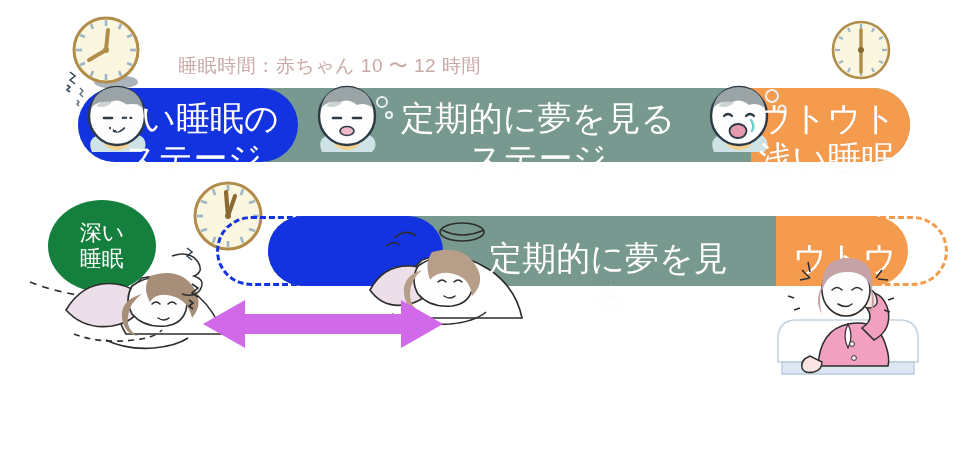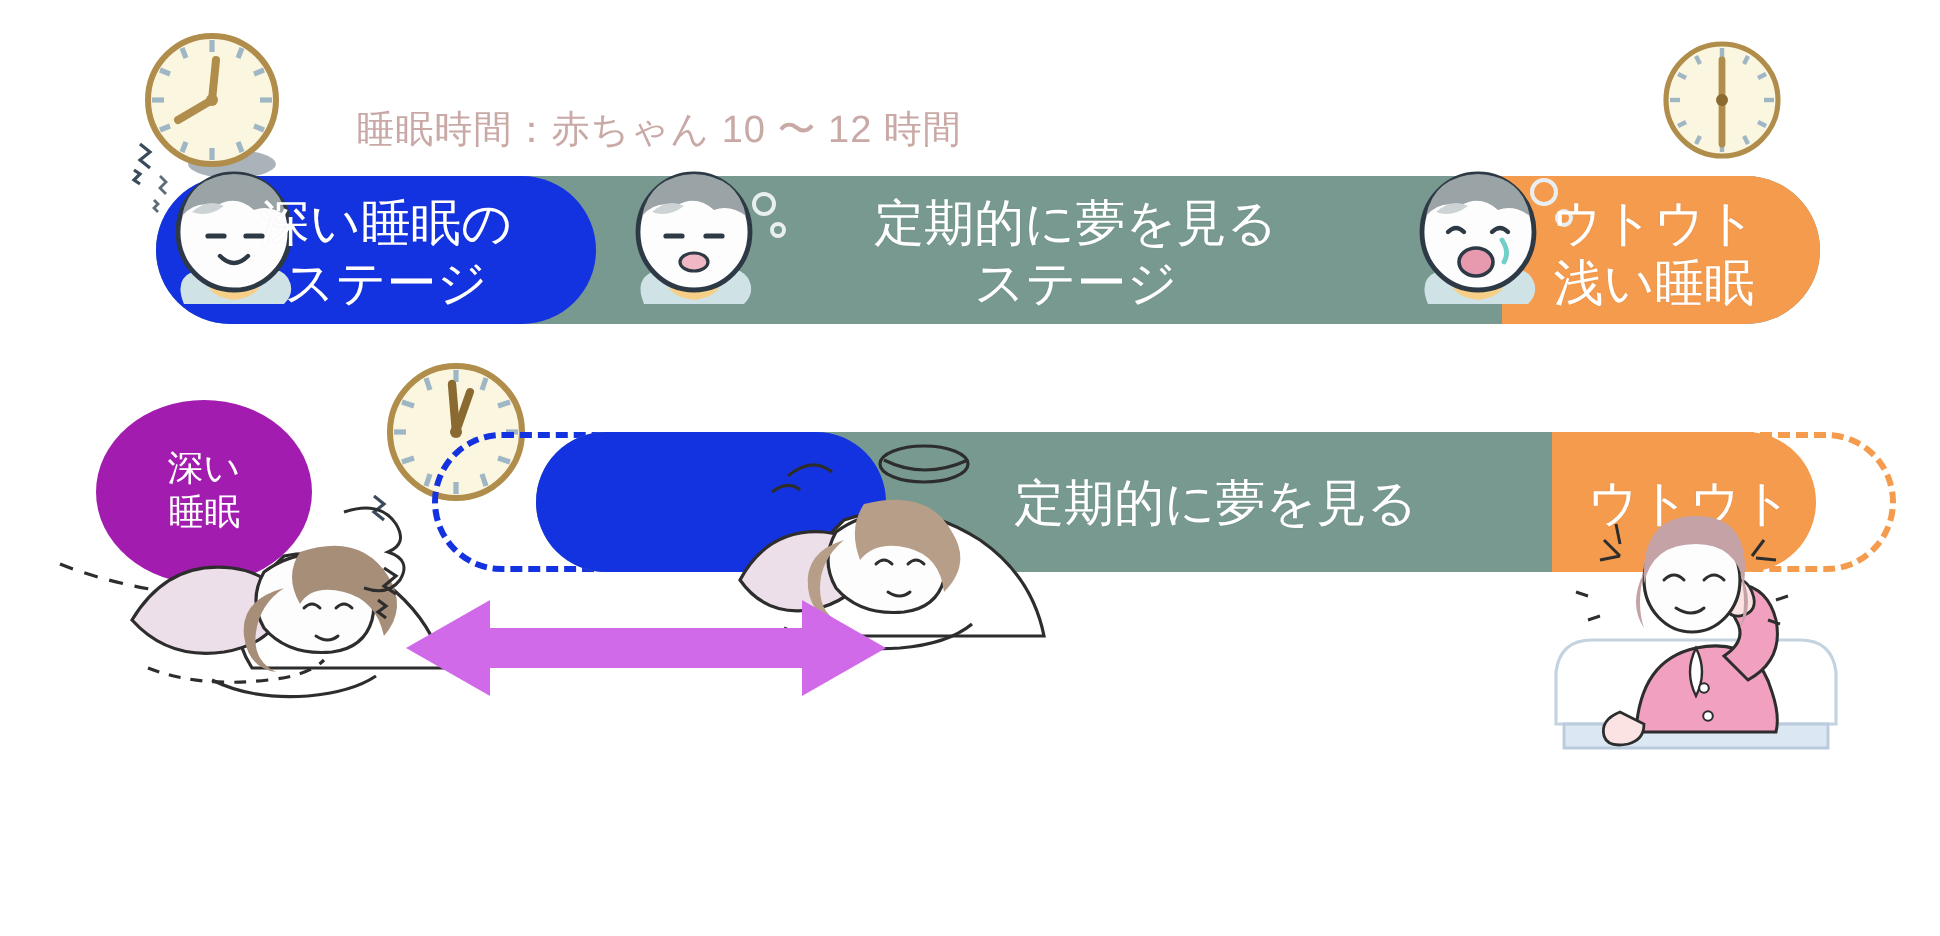--- a/index.html
+++ b/index.html
@@ -29,21 +29,21 @@
   .bar{position:absolute;}
   .bar-blue{background:#1433e0;}
   .bar-teal{background:#77998f;}
   .bar-orange{background:#f49b4e;}
   .pill-r{border-radius:0 40px 40px 0;}
   .pill-all{border-radius:40px;}
 
   .bartext{
     position:absolute;
     color:#ffffff;
-    font-size:25px;
+    font-size:34px;
     line-height:1.18;
     text-align:center;
     white-space:pre-line;
     text-shadow:0 0 1px rgba(0,0,0,.08);
   }
 
   
   .dashed-orange{
     position:absolute;
     border:3px dashed #f49b4e;
@@ -55,26 +55,26 @@
     position:absolute;
     border:3px dashed #1433e0;
     border-radius:40px;
     background:transparent;
     box-sizing:border-box;
   }
 
   
   .blob{
     position:absolute;
-    background:#a21caf;
+    background:#15803d;
     border-radius:50%;
     color:#fff;
     display:flex;align-items:center;justify-content:center;
-    text-align:right;
-    font-size:18px;line-height:1.2;
+    text-align:left;
+    font-size:22px;line-height:1.2;
     white-space:pre-line;
   }
 
   
   .arrow{position:absolute;left:175px;top:296px;width:240px;height:56px;}
 
   
   .clock{position:absolute;}
 
   svg{display:block;overflow:visible;}

